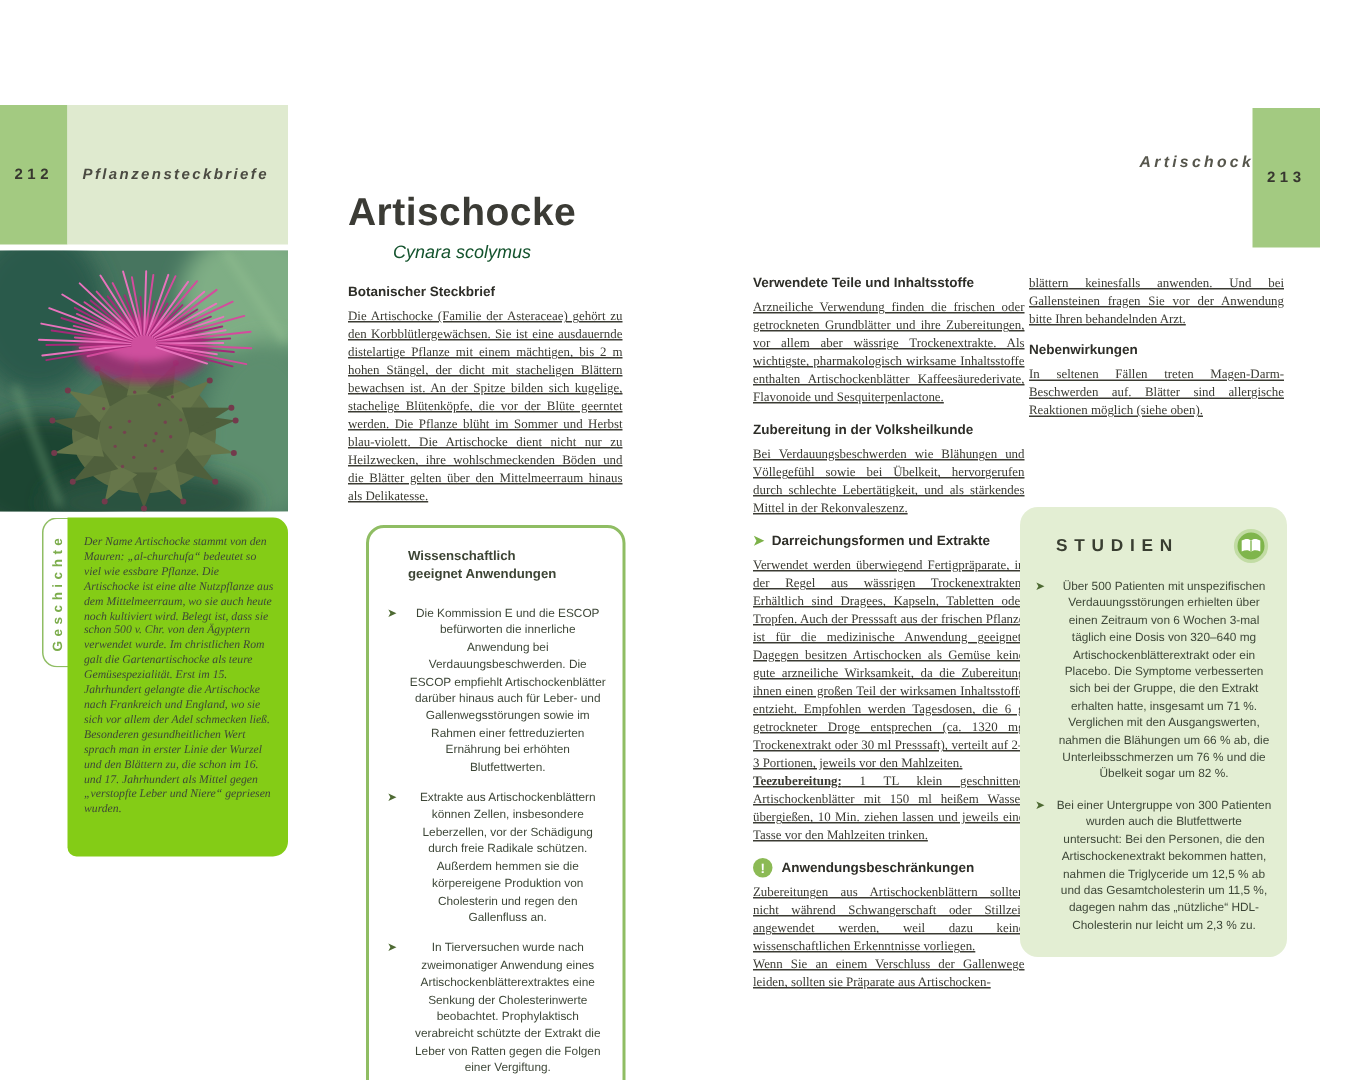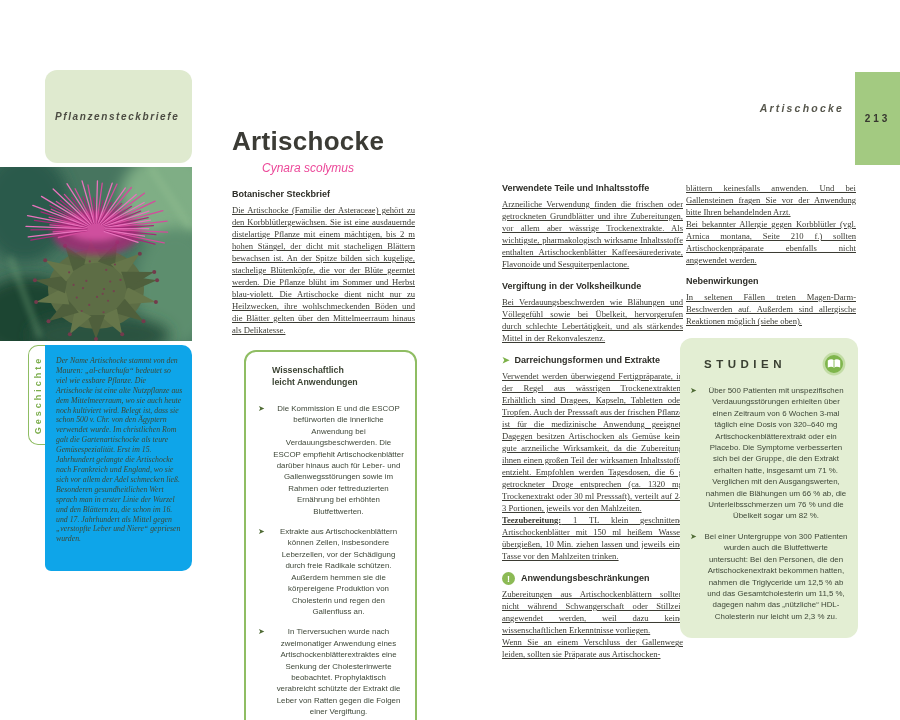--- a/index.html
+++ b/index.html
@@ -4,48 +4,48 @@
 <style>
   html,body{margin:0;padding:0;background:#fff;}
   .page{position:relative;width:900px;height:720px;background:#ffffff;overflow:hidden;
         font-family:"Liberation Sans",sans-serif;color:#3a3a33;}
 
   
   .hdr-num{position:absolute;width:45px;height:93px;background:#a3ca81;
            display:flex;align-items:center;justify-content:center;
            font-weight:bold;font-size:10px;letter-spacing:3px;color:#37372f;}
   .hdr-num-left{left:0;top:70px;}
-  .hdr-num-right{left:855px;top:72px;}
+  .hdr-num-right{left:835px;top:72px;}
   .hdr-band-left{position:absolute;left:45px;top:70px;width:147px;height:93px;background:#dfeacf;
            display:flex;align-items:center;padding-left:10px;box-sizing:border-box;
-           font-style:italic;font-weight:bold;font-size:10px;letter-spacing:1.6px;color:#4b4b42;border-radius:12px;}
+           font-style:italic;font-weight:bold;font-size:10px;letter-spacing:1.6px;color:#4b4b42;}
   .hdr-right-label{position:absolute;top:102px;right:56px;font-style:italic;font-weight:bold;
            font-size:10.5px;letter-spacing:2.2px;color:#56564c;}
 
   
   .photo{position:absolute;left:0;top:167px;width:192px;height:174px;}
 
   
   .hist-tab{position:absolute;left:28px;top:345px;width:18px;height:100px;
             border:1.5px solid #8fbd63;border-right:none;border-radius:10px 0 0 10px;box-sizing:border-box;}
   .hist-tab span{position:absolute;left:50%;top:50%;transform:translate(-50%,-50%) rotate(-90deg);
             white-space:nowrap;font-weight:bold;font-size:9px;letter-spacing:3px;color:#7cad4c;}
-  .hist-box{position:absolute;left:45px;top:345px;width:147px;height:226px;background:#0ea5e9;
+  .hist-box{position:absolute;left:45px;top:345px;width:147px;height:226px;background:#84cc16;
             border-radius:0 10px 10px 6px;box-sizing:border-box;padding:11px 9px 8px 11px;}
   .hist-box p{margin:0;font-family:"Liberation Serif",serif;font-style:italic;
             font-size:7.8px;line-height:9.9px;color:#3e4836;text-align:left;}
 
   
   .col{position:absolute;}
   .col1{left:232px;top:126px;width:183px;}
   .col2{left:502px;top:182px;width:181px;}
   .col3{left:686px;top:182px;width:170px;}
 
   .title{font-size:26px;font-weight:bold;color:#3b3b35;letter-spacing:.3px;margin:0;}
-  .subtitle{font-style:italic;font-size:12px;color:#ec4899;margin:4px 0 0 30px;}
+  .subtitle{font-style:italic;font-size:12px;color:#14532d;margin:4px 0 0 30px;}
 
   h3.sec{font-size:9px;font-weight:bold;color:#2e2e28;margin:0 0 3px 0;line-height:13px;}
   .serif-body{font-family:"Liberation Serif",serif;font-size:8.6px;line-height:12px;
               text-align:justify;color:#3b3b33;margin:0;text-decoration:underline;}
   .gap{height:10px;}
 
   .arrow-green{color:#7cb148;font-size:9px;margin-right:5px;}
   .runin{font-weight:bold;font-family:"Liberation Serif",serif;}
 
   .warn-icon{display:inline-flex;align-items:center;justify-content:center;width:13px;height:13px;
@@ -66,20 +66,21 @@
   .studies-box{position:absolute;left:680px;top:338px;width:178px;box-sizing:border-box;
             background:#e3eed3;border-radius:12px;padding:12px 10px 16px 10px;}
   .studies-head{display:flex;align-items:center;justify-content:space-between;margin:2px 2px 4px 14px;}
   .studies-head .st{font-weight:bold;font-size:11.5px;letter-spacing:4.5px;color:#393e31;}
 </style>
 </head>
 <body>
 
 <div class="page">
 
+  <div class="hdr-num hdr-num-left">212</div>
   <div class="hdr-band-left">Pflanzensteckbriefe</div>
   <div class="hdr-right-label">Artischocke</div>
   <div class="hdr-num hdr-num-right">213</div>
 
   <div class="photo">
     <svg width="192" height="174" viewBox="0 0 192 174">
       <defs>
         <filter id="b1" x="-40%" y="-40%" width="180%" height="180%">
             <feGaussianBlur stdDeviation="7"></feGaussianBlur>
           </filter>
@@ -221,61 +222,60 @@
   <div class="col col1">
     <h1 class="title">Artischocke</h1>
     <div class="subtitle">Cynara scolymus</div>
     <div style="height:13px;"></div>
     <h3 class="sec">Botanischer Steckbrief</h3>
     <p class="serif-body">Die Artischocke (Familie der Asteraceae) gehört zu den Korbblütlergewächsen. Sie ist eine ausdauernde distelartige Pflanze mit einem mächtigen, bis 2 m hohen Stängel, der dicht mit stacheligen Blättern bewachsen ist. An der Spitze bilden sich kugelige, stachelige Blütenköpfe, die vor der Blüte geerntet werden. Die Pflanze blüht im Sommer und Herbst blau-violett. Die Artischocke dient nicht nur zu Heilzwecken, ihre wohlschmeckenden Böden und die Blätter gelten über den Mittelmeerraum hinaus als Delikatesse.</p>
   </div>
 
   <div class="evidence-box">
     <div class="bx-title">Wissenschaftlich</div>
-    <div class="bx-title">leicht Anwendungen</div>
+    <div class="bx-title">geeignet Anwendungen</div>
     <div style="height:6px;"></div>
     <div class="bullet">
       <span class="ar">➤</span>
-      <span class="tx">Die Kommission E und die ESCOP befürworten die innerliche Anwendung bei Verdauungsbeschwerden. Die ESCOP empfiehlt Artischockenblätter darüber hinaus auch für Leber- und Gallenwegsstörungen sowie im Rahmen oder fettreduzierten Ernährung bei erhöhten Blutfettwerten.</span>
+      <span class="tx">Die Kommission E und die ESCOP befürworten die innerliche Anwendung bei Verdauungsbeschwerden. Die ESCOP empfiehlt Artischockenblätter darüber hinaus auch für Leber- und Gallenwegsstörungen sowie im Rahmen einer fettreduzierten Ernährung bei erhöhten Blutfettwerten.</span>
     </div>
     <div class="bullet">
       <span class="ar">➤</span>
       <span class="tx">Extrakte aus Artischockenblättern können Zellen, insbesondere Leberzellen, vor der Schädigung durch freie Radikale schützen. Außerdem hemmen sie die körpereigene Produktion von Cholesterin und regen den Gallenfluss an.</span>
     </div>
     <div class="bullet">
       <span class="ar">➤</span>
       <span class="tx">In Tierversuchen wurde nach zweimonatiger Anwendung eines Artischockenblätterextraktes eine Senkung der Cholesterinwerte beobachtet. Prophylaktisch verabreicht schützte der Extrakt die Leber von Ratten gegen die Folgen einer Vergiftung.</span>
     </div>
   </div>
 
   <div class="col col2">
     <h3 class="sec">Verwendete Teile und Inhaltsstoffe</h3>
     <p class="serif-body">Arzneiliche Verwendung finden die frischen oder getrockneten Grundblätter und ihre Zubereitungen, vor allem aber wässrige Trockenextrakte. Als wichtigste, pharmakologisch wirksame Inhaltsstoffe enthalten Artischockenblätter Kaffeesäurederivate, Flavonoide und Sesquiterpenlactone.</p>
     <div class="gap"></div>
-    <h3 class="sec">Vergiftung in der Volksheilkunde</h3>
+    <h3 class="sec">Zubereitung in der Volksheilkunde</h3>
     <p class="serif-body">Bei Verdauungsbeschwerden wie Blähungen und Völlegefühl sowie bei Übelkeit, hervorgerufen durch schlechte Lebertätigkeit, und als stärkendes Mittel in der Rekonvaleszenz.</p>
     <div class="gap"></div>
     <h3 class="sec"><span class="arrow-green">➤</span><span>Darreichungsformen und Extrakte</span></h3>
     <p class="serif-body">Verwendet werden überwiegend Fertigpräparate, in der Regel aus wässrigen Trockenextrakten. Erhältlich sind Dragees, Kapseln, Tabletten oder Tropfen. Auch der Presssaft aus der frischen Pflanze ist für die medizinische Anwendung geeignet. Dagegen besitzen Artischocken als Gemüse keine gute arzneiliche Wirksamkeit, da die Zubereitung ihnen einen großen Teil der wirksamen Inhaltsstoffe entzieht. Empfohlen werden Tagesdosen, die 6 g getrockneter Droge entsprechen (ca. 1320 mg Trockenextrakt oder 30 ml Presssaft), verteilt auf 2–3 Portionen, jeweils vor den Mahlzeiten.</p>
     <p class="serif-body"><span class="runin">Teezubereitung:</span><span> 1 TL klein geschnittene Artischockenblätter mit 150 ml heißem Wasser übergießen, 10 Min. ziehen lassen und jeweils eine Tasse vor den Mahlzeiten trinken.</span></p>
     <div class="gap"></div>
     <div class="h-row">
       <span class="warn-icon">!</span>
       <h3 class="sec">Anwendungsbeschränkungen</h3>
     </div>
     <p class="serif-body">Zubereitungen aus Artischockenblättern sollten nicht während Schwangerschaft oder Stillzeit angewendet werden, weil dazu keine wissenschaftlichen Erkenntnisse vorliegen.</p>
     <p class="serif-body">Wenn Sie an einem Verschluss der Gallenwege leiden, sollten sie Präparate aus Artischocken-</p>
   </div>
 
   <div class="col col3">
     <p class="serif-body">blättern keinesfalls anwenden. Und bei Gallensteinen fragen Sie vor der Anwendung bitte Ihren behandelnden Arzt.</p>
-    <p class="serif-body">Bei bekannter Allergie gegen Korbblütler (vgl. Arnica montana, Seite 210 f.) sollten Artischockenpräparate ebenfalls nicht angewendet werden.</p>
     <div style="height:9px;"></div>
     <h3 class="sec">Nebenwirkungen</h3>
-    <p class="serif-body">In seltenen Fällen treten Magen-Darm-Beschwerden auf. Außerdem sind allergische Reaktionen möglich (siehe oben).</p>
+    <p class="serif-body">In seltenen Fällen treten Magen-Darm-Beschwerden auf. Blätter sind allergische Reaktionen möglich (siehe oben).</p>
   </div>
 
   <div class="studies-box">
     <div class="studies-head">
       <span class="st">STUDIEN</span>
       <svg width="24" height="24" viewBox="0 0 24 24">
         <circle cx="12" cy="12" r="10.2" fill="#7fb54c" stroke="#c2dca4" stroke-width="2.4"></circle>
         <path d="M5.8,8.4 C8.2,7 10.6,7 12,8.4 C13.4,7 15.8,7 18.2,8.4 L18.2,15.6 C15.8,14.5 13.4,14.5 12,15.9 C10.6,14.5 8.2,14.5 5.8,15.6 Z" fill="#ffffff"></path>
         <path d="M12,8.4 L12,15.9" stroke="#7fb54c" stroke-width="0.9"></path>
       </svg>

